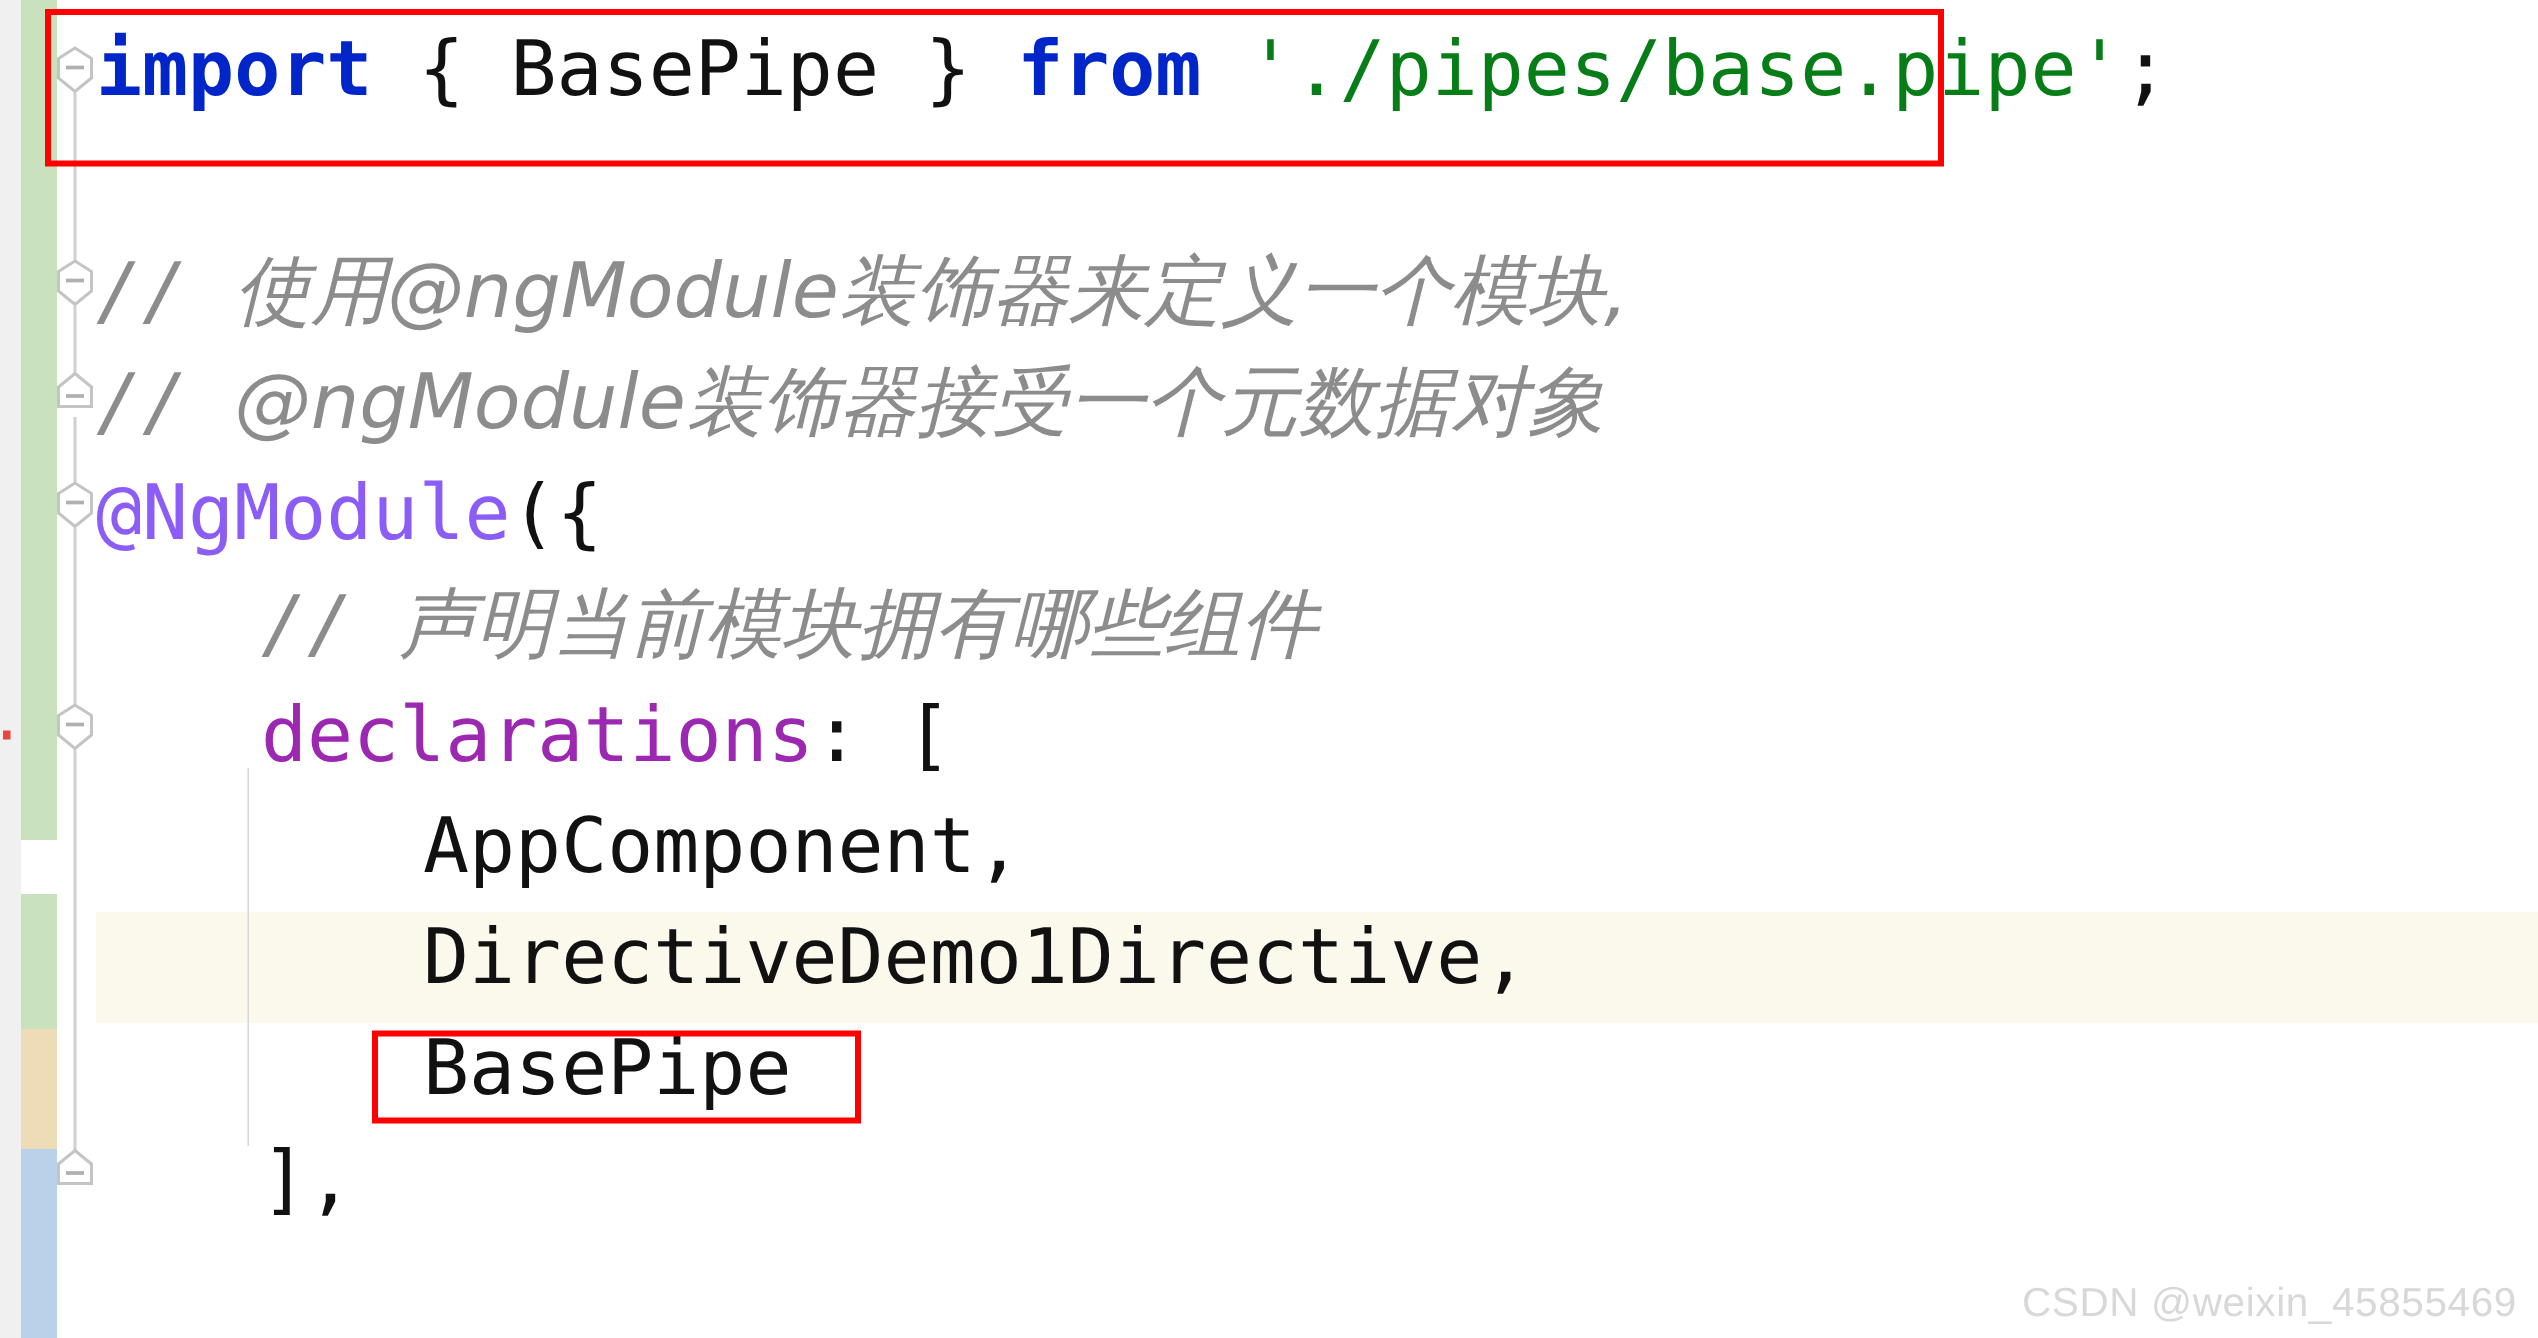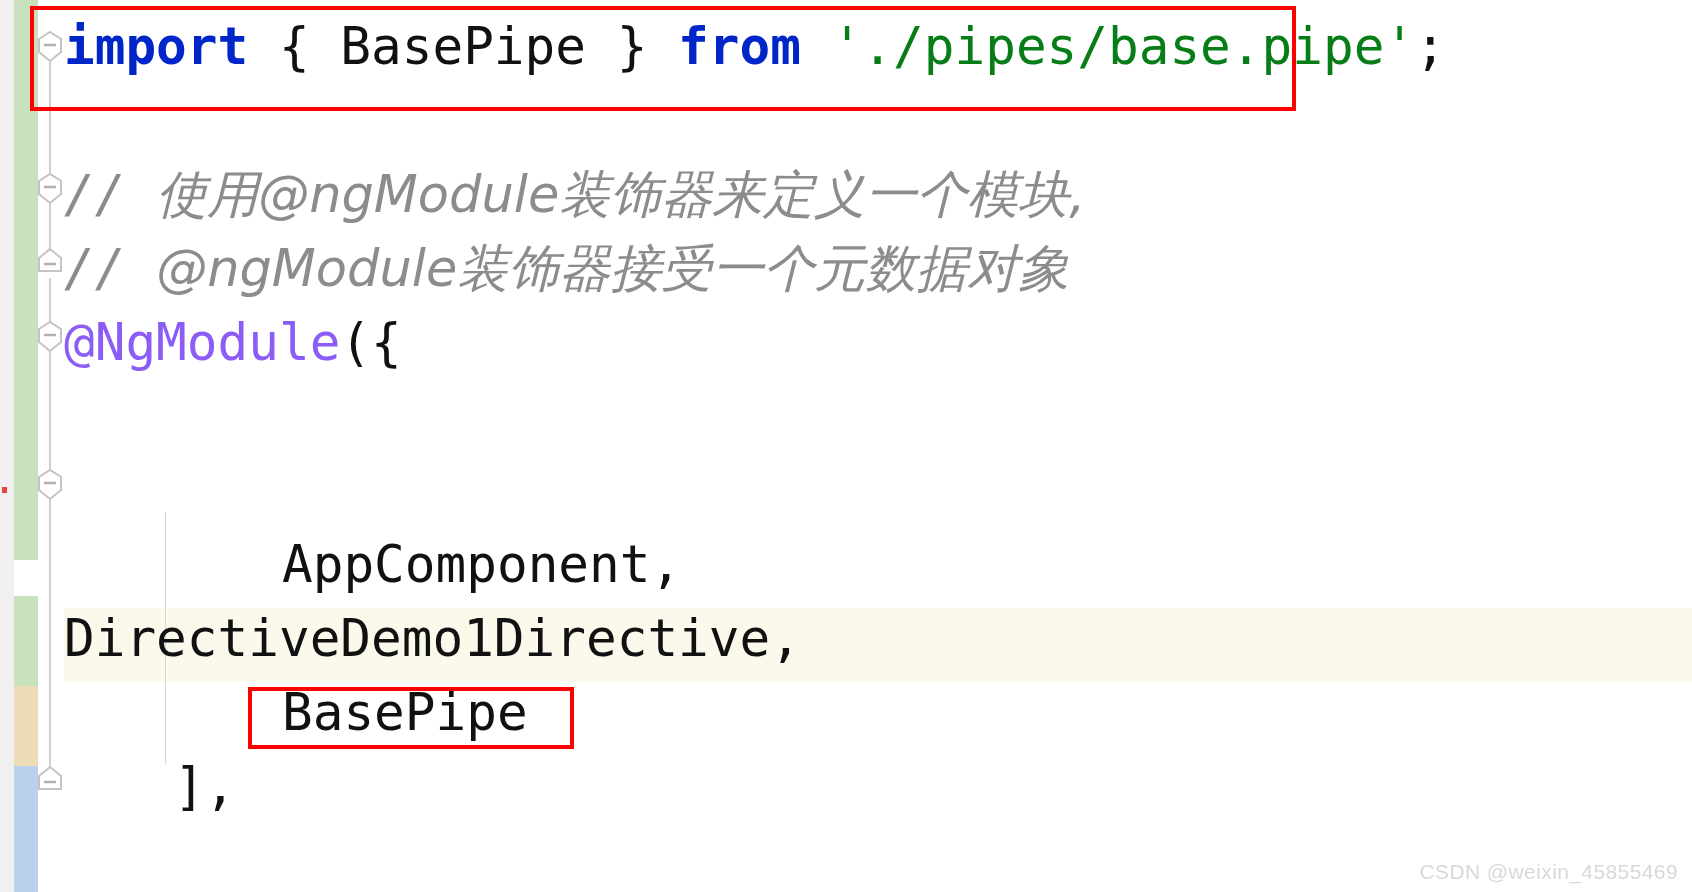--- a/index.html
+++ b/index.html
@@ -126,21 +126,21 @@
     background: transparent;
     z-index: 6;
     pointer-events: none;
   }
 
   
   .watermark {
     position: absolute;
     right: 14px; bottom: 8px;
     font-family: "Liberation Sans", sans-serif;
-    font-size: 21px;
+    font-size: 27px;
     color: #d8d8d8;
     letter-spacing: 0.4px;
     z-index: 7;
     white-space: nowrap;
   }
 </style>
 </head>
 <body>
 
 <div id="editor">
@@ -199,22 +199,24 @@
       </div>
     </div>
 
   <div class="code-surface" id="code-surface">
       <div class="line-hl" style="top: 608px; height: 74px;"></div>
       <div class="indent-guide" style="left: 101px; top: 512px; height: 252px;"></div>
       <div class="code-line" style="top: 24px; padding-left: 0px;"><span class="tok-kw">import</span><span class="tok-plain"> { BasePipe } </span><span class="tok-kw">from</span><span class="tok-plain"> </span><span class="tok-str">'./pipes/base.pipe'</span><span class="tok-plain">;</span></div>
       <div class="code-line" style="top: 246px; padding-left: 0px;"><span class="tok-comment">// </span><span class="tok-comment cjk">@ngModule装饰器接受一个元数据对象</span></div>
       <div class="code-line" style="top: 172px; padding-left: 0px;"><span class="tok-comment">// </span><span class="tok-comment cjk">使用@ngModule装饰器来定义一个模块,</span></div>
       <div class="code-line" style="top: 320px; padding-left: 0px;"><span class="tok-anno">@NgModule</span><span class="tok-plain">({</span></div>
+      <div class="code-line" style="top: 394px; padding-left: 110px;"><span class="tok-comment">// </span><span class="tok-comment cjk">声明当前模块拥有哪些组件</span></div>
+      <div class="code-line" style="top: 468px; padding-left: 110px;"><span class="tok-prop">declarations</span><span class="tok-plain">: [</span></div>
       <div class="code-line" style="top: 542px; padding-left: 218px;"><span class="tok-plain">AppComponent,</span></div>
-      <div class="code-line" style="top: 616px; "><span class="tok-plain">DirectiveDemo1Directive,</span></div>
+      <div class="code-line" style="top: 616px; padding-left: 218px;"><span class="tok-plain">DirectiveDemo1Directive,</span></div>
       <div class="code-line" style="top: 690px; padding-left: 218px;"><span class="tok-plain">BasePipe</span></div>
       <div class="code-line" style="top: 764px; padding-left: 110px;"><span class="tok-plain">],</span></div>
     </div>
 
   <div class="red-box" id="box-0" style="left: 30px; top: 6px; width: 1266px; height: 105px; border-color: rgb(255, 0, 0);"></div>
   <div class="red-box" id="box-1" style="left: 248px; top: 687px; width: 326px; height: 62px; border-color: rgb(255, 0, 0);"></div>
 
   <div class="watermark">CSDN @weixin_45855469</div>
 
 </div>

